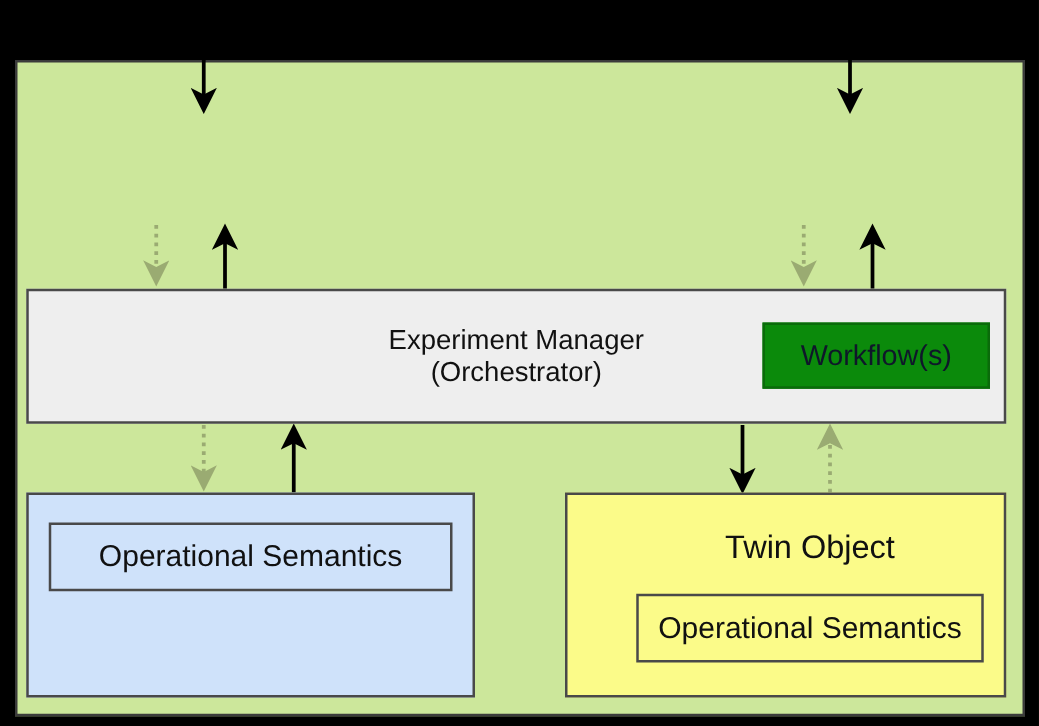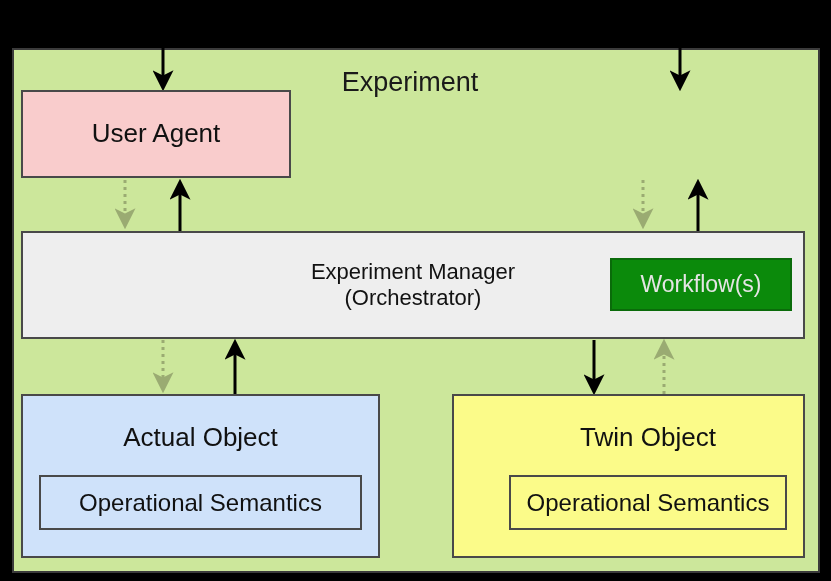--- a/index.html
+++ b/index.html
@@ -74,21 +74,21 @@
   .manager-label {
     font-size: 22px;
     line-height: 1.2;
     white-space: pre-line;
     color: #111111;
   }
   .workflow-box {
     left: 610px; top: 258px; width: 182px; height: 53px;
     background: #0b8a0b;
     border: 2px solid #0a6b0a;
-    color: #e5e5e5;
+    color: #0f172a;
     display: flex;
     align-items: center;
     justify-content: center;
     font-size: 23px;
     white-space: nowrap;
   }
 
   .object-actual {
     left: 21px; top: 394px; width: 359px; height: 164px;
     background: #cfe2fa;
@@ -126,21 +126,20 @@
     pointer-events: none;
   }
 </style>
 </head>
 <body>
 
 <div id="canvas">
 
   <div class="abs experiment-region"></div>
 
-  <div class="abs experiment-title">Experiment</div>
 
   <svg class="abs arrow-layer" width="831" height="581" viewBox="0 0 831 581">
     <defs>
       <marker id="solidArrow" viewBox="0 0 12 12" refX="9" refY="6" markerWidth="7" markerHeight="7" orient="auto-start-reverse">
         <path d="M 0 0 L 12 6 L 0 12 L 3 6 z" fill="#000000"></path>
       </marker>
       <marker id="dottedArrow" viewBox="0 0 12 12" refX="9" refY="6" markerWidth="7" markerHeight="7" orient="auto-start-reverse">
         <path d="M 0 0 L 12 6 L 0 12 L 3 6 z" fill="#9aab72"></path>
       </marker>
     </defs>
@@ -179,36 +178,32 @@
 
     <g>
       <line x1="594" y1="340" x2="594" y2="390" stroke="#000000" stroke-width="3" marker-end="url(#solidArrow)"></line>
     </g>
 
     <g>
       <line x1="664" y1="394" x2="664" y2="344" stroke="#9aab72" stroke-width="3" stroke-dasharray="3 4" marker-end="url(#dottedArrow)"></line>
     </g>
   </svg>
 
-  <div class="abs node agent-user">
-    <div class="node-label">User Agent</div>
-  </div>
 
 
   <div class="abs node manager">
     <div class="manager-label">Experiment Manager
 (Orchestrator)</div>
   </div>
 
   <div class="abs workflow-box">
     <span>Workflow(s)</span>
   </div>
 
   <div class="abs node object-actual">
-    <div class="object-title">Actual Object</div>
     <div class="semantics-box">
       <span>Operational Semantics</span>
     </div>
   </div>
 
   <div class="abs node object-twin">
     <div class="object-title">Twin Object</div>
     <div class="semantics-box">
       <span>Operational Semantics</span>
     </div>

